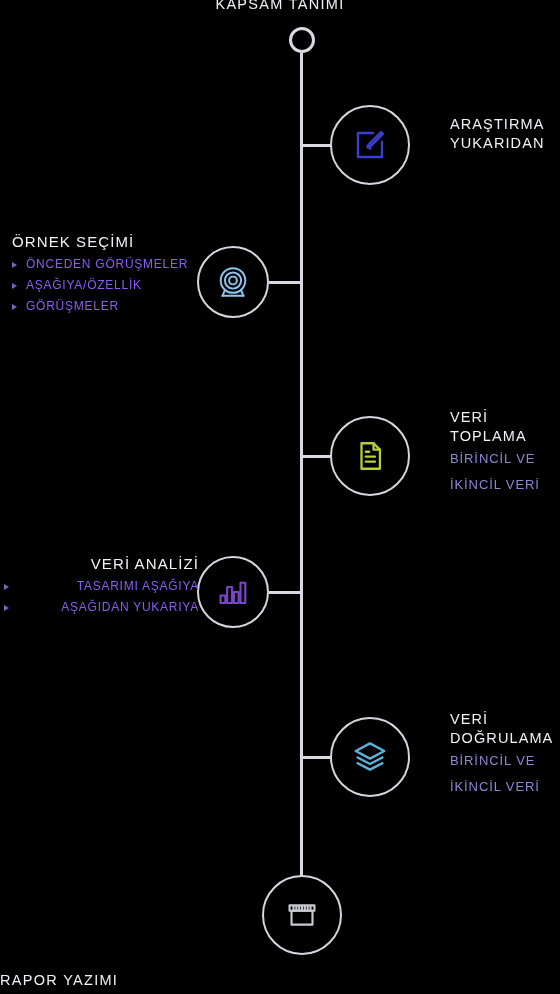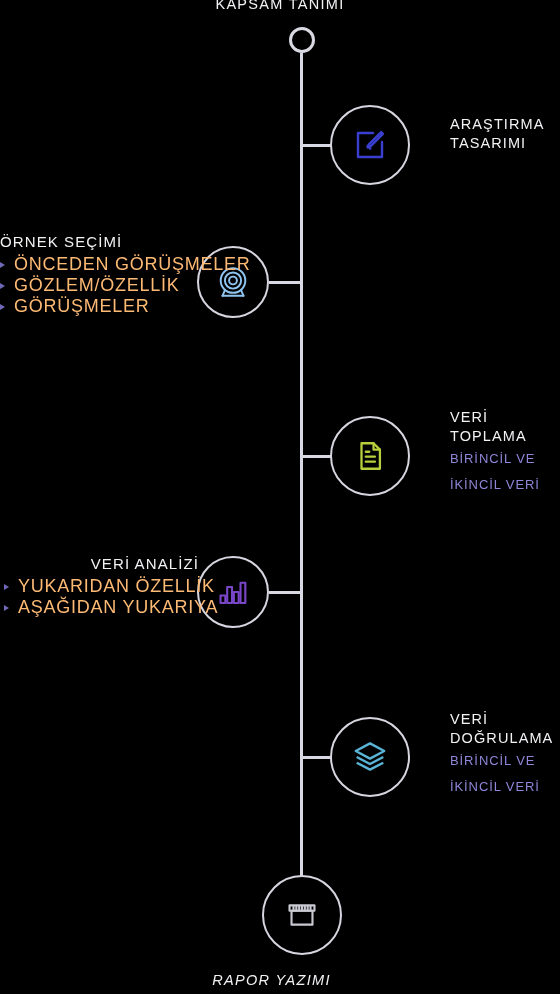--- a/index.html
+++ b/index.html
@@ -88,22 +88,22 @@
     white-space: nowrap;
   }
 
   
   .bullet-list {
     margin: 2px 0 0 0;
     padding: 0;
     list-style: none;
   }
   .bullet-list li {
-    color: #fdba74;
-    font-size: 18px;
+    color: #8b5cf6;
+    font-size: 12px;
     line-height: 21px;
     letter-spacing: 0.75px;
     position: relative;
     padding-left: 14px;
     white-space: nowrap;
   }
   .bullet-list li .tri {
     position: absolute;
     left: 0;
     top: 50%;
@@ -148,39 +148,39 @@
     <span>
       <svg width="36" height="36" viewBox="0 0 24 24" fill="none" stroke="#3b3fd0" stroke-width="1.6" stroke-linecap="round" stroke-linejoin="round">
         <path d="M4 4 H14 M4 4 V20 H20 V10"></path>
         <path d="M19.4 3.4 l1.2 1.2 -8.1 8.1 -2.1 .9 .9 -2.1 z"></path>
         <path d="M10.4 12.6 l1.8 1.8"></path>
       </svg>
     </span>
   </div>
   <div class="label-block" style="left:450px; top:115px; width:110px;">
     <div class="label-title">ARAŞTIRMA
-TASARIMI</div>
+YUKARIDAN</div>
   </div>
 
   <div class="icon-circle small" style="left:197px; top:246px;">
     <span>
       <svg width="36" height="36" viewBox="0 0 24 24" fill="none" stroke="#8fc4f0" stroke-width="1.3" stroke-linecap="round" stroke-linejoin="round">
         <circle cx="12" cy="11" r="8.2"></circle>
         <circle cx="12" cy="11" r="5.4"></circle>
         <circle cx="12" cy="11" r="2.6"></circle>
         <path d="M6.6 17.4 L5 21.2 M17.4 17.4 L19 21.2"></path>
         <path d="M5 21.2 H19"></path>
       </svg>
     </span>
   </div>
-  <div class="label-block" style="left:0; top:232px; width:195px;">
+  <div class="label-block" style="left:12px; top:232px; width:195px;">
     <div class="left-heading">ÖRNEK SEÇİMİ</div>
     <ul class="bullet-list">
       <li><span class="tri"></span><span>ÖNCEDEN GÖRÜŞMELER</span></li>
-      <li><span class="tri"></span><span>GÖZLEM/ÖZELLİK</span></li>
+      <li><span class="tri"></span><span>AŞAĞIYA/ÖZELLİK</span></li>
       <li><span class="tri"></span><span>GÖRÜŞMELER</span></li>
     </ul>
   </div>
 
   <div class="icon-circle" style="left:330px; top:416px;">
     <span>
       <svg width="34" height="34" viewBox="0 0 24 24" fill="none" stroke="#b6cf3c" stroke-width="1.6" stroke-linecap="round" stroke-linejoin="round">
         <path d="M6 3 H14.5 L19 7.5 V21 H6 Z"></path>
         <path d="M14.5 3 V7.5 H19"></path>
         <path d="M9 9 H11.5"></path>
@@ -202,21 +202,21 @@
         <rect x="3.2" y="14.5" width="3.4" height="5.3"></rect>
         <rect x="7.9" y="8.5" width="3.4" height="11.3"></rect>
         <rect x="12.6" y="12" width="3.4" height="7.8"></rect>
         <rect x="17.3" y="5.5" width="3.4" height="14.3"></rect>
       </svg>
     </span>
   </div>
   <div class="label-block" style="left:4px; top:554px; width:195px;text-align:right;">
     <div class="left-heading">VERİ ANALİZİ</div>
     <ul class="bullet-list">
-      <li><span class="tri"></span><span>YUKARIDAN ÖZELLİK</span></li>
+      <li><span class="tri"></span><span>TASARIMI AŞAĞIYA</span></li>
       <li><span class="tri"></span><span>AŞAĞIDAN YUKARIYA</span></li>
     </ul>
   </div>
 
   <div class="icon-circle" style="left:330px; top:717px;">
     <span>
       <svg width="38" height="38" viewBox="0 0 24 24" fill="none" stroke="#5bb4d8" stroke-width="1.5" stroke-linejoin="round">
         <path d="M12 3.4 L21 8.2 L12 13 L3 8.2 Z"></path>
         <path d="M3.6 12 L12 16.4 L20.4 12"></path>
         <path d="M3.6 15.6 L12 20 L20.4 15.6"></path>
@@ -232,15 +232,15 @@
 
   <div class="icon-circle" style="left:262px; top:875px;">
     <span>
       <svg width="34" height="34" viewBox="0 0 24 24" fill="none" stroke="#c9c9d2" stroke-width="1.5" stroke-linejoin="round">
         <rect x="3.2" y="5.2" width="17.6" height="3.8"></rect>
         <path d="M4.6 9 H19.4 V18.8 H4.6 Z"></path>
         <path d="M6 5.2 V9 M8 5.2 V9 M10 5.2 V9 M12 5.2 V9 M14 5.2 V9 M16 5.2 V9 M18 5.2 V9"></path>
       </svg>
     </span>
   </div>
-  <div class="caption" style="left:0; right:17px; top:972px; text-align:center;font-style:italic;">RAPOR YAZIMI</div>
+  <div class="caption" style="left:0; right:17px; top:972px; text-align:left;">RAPOR YAZIMI</div>
 
 </div>
 
 </body></html>

